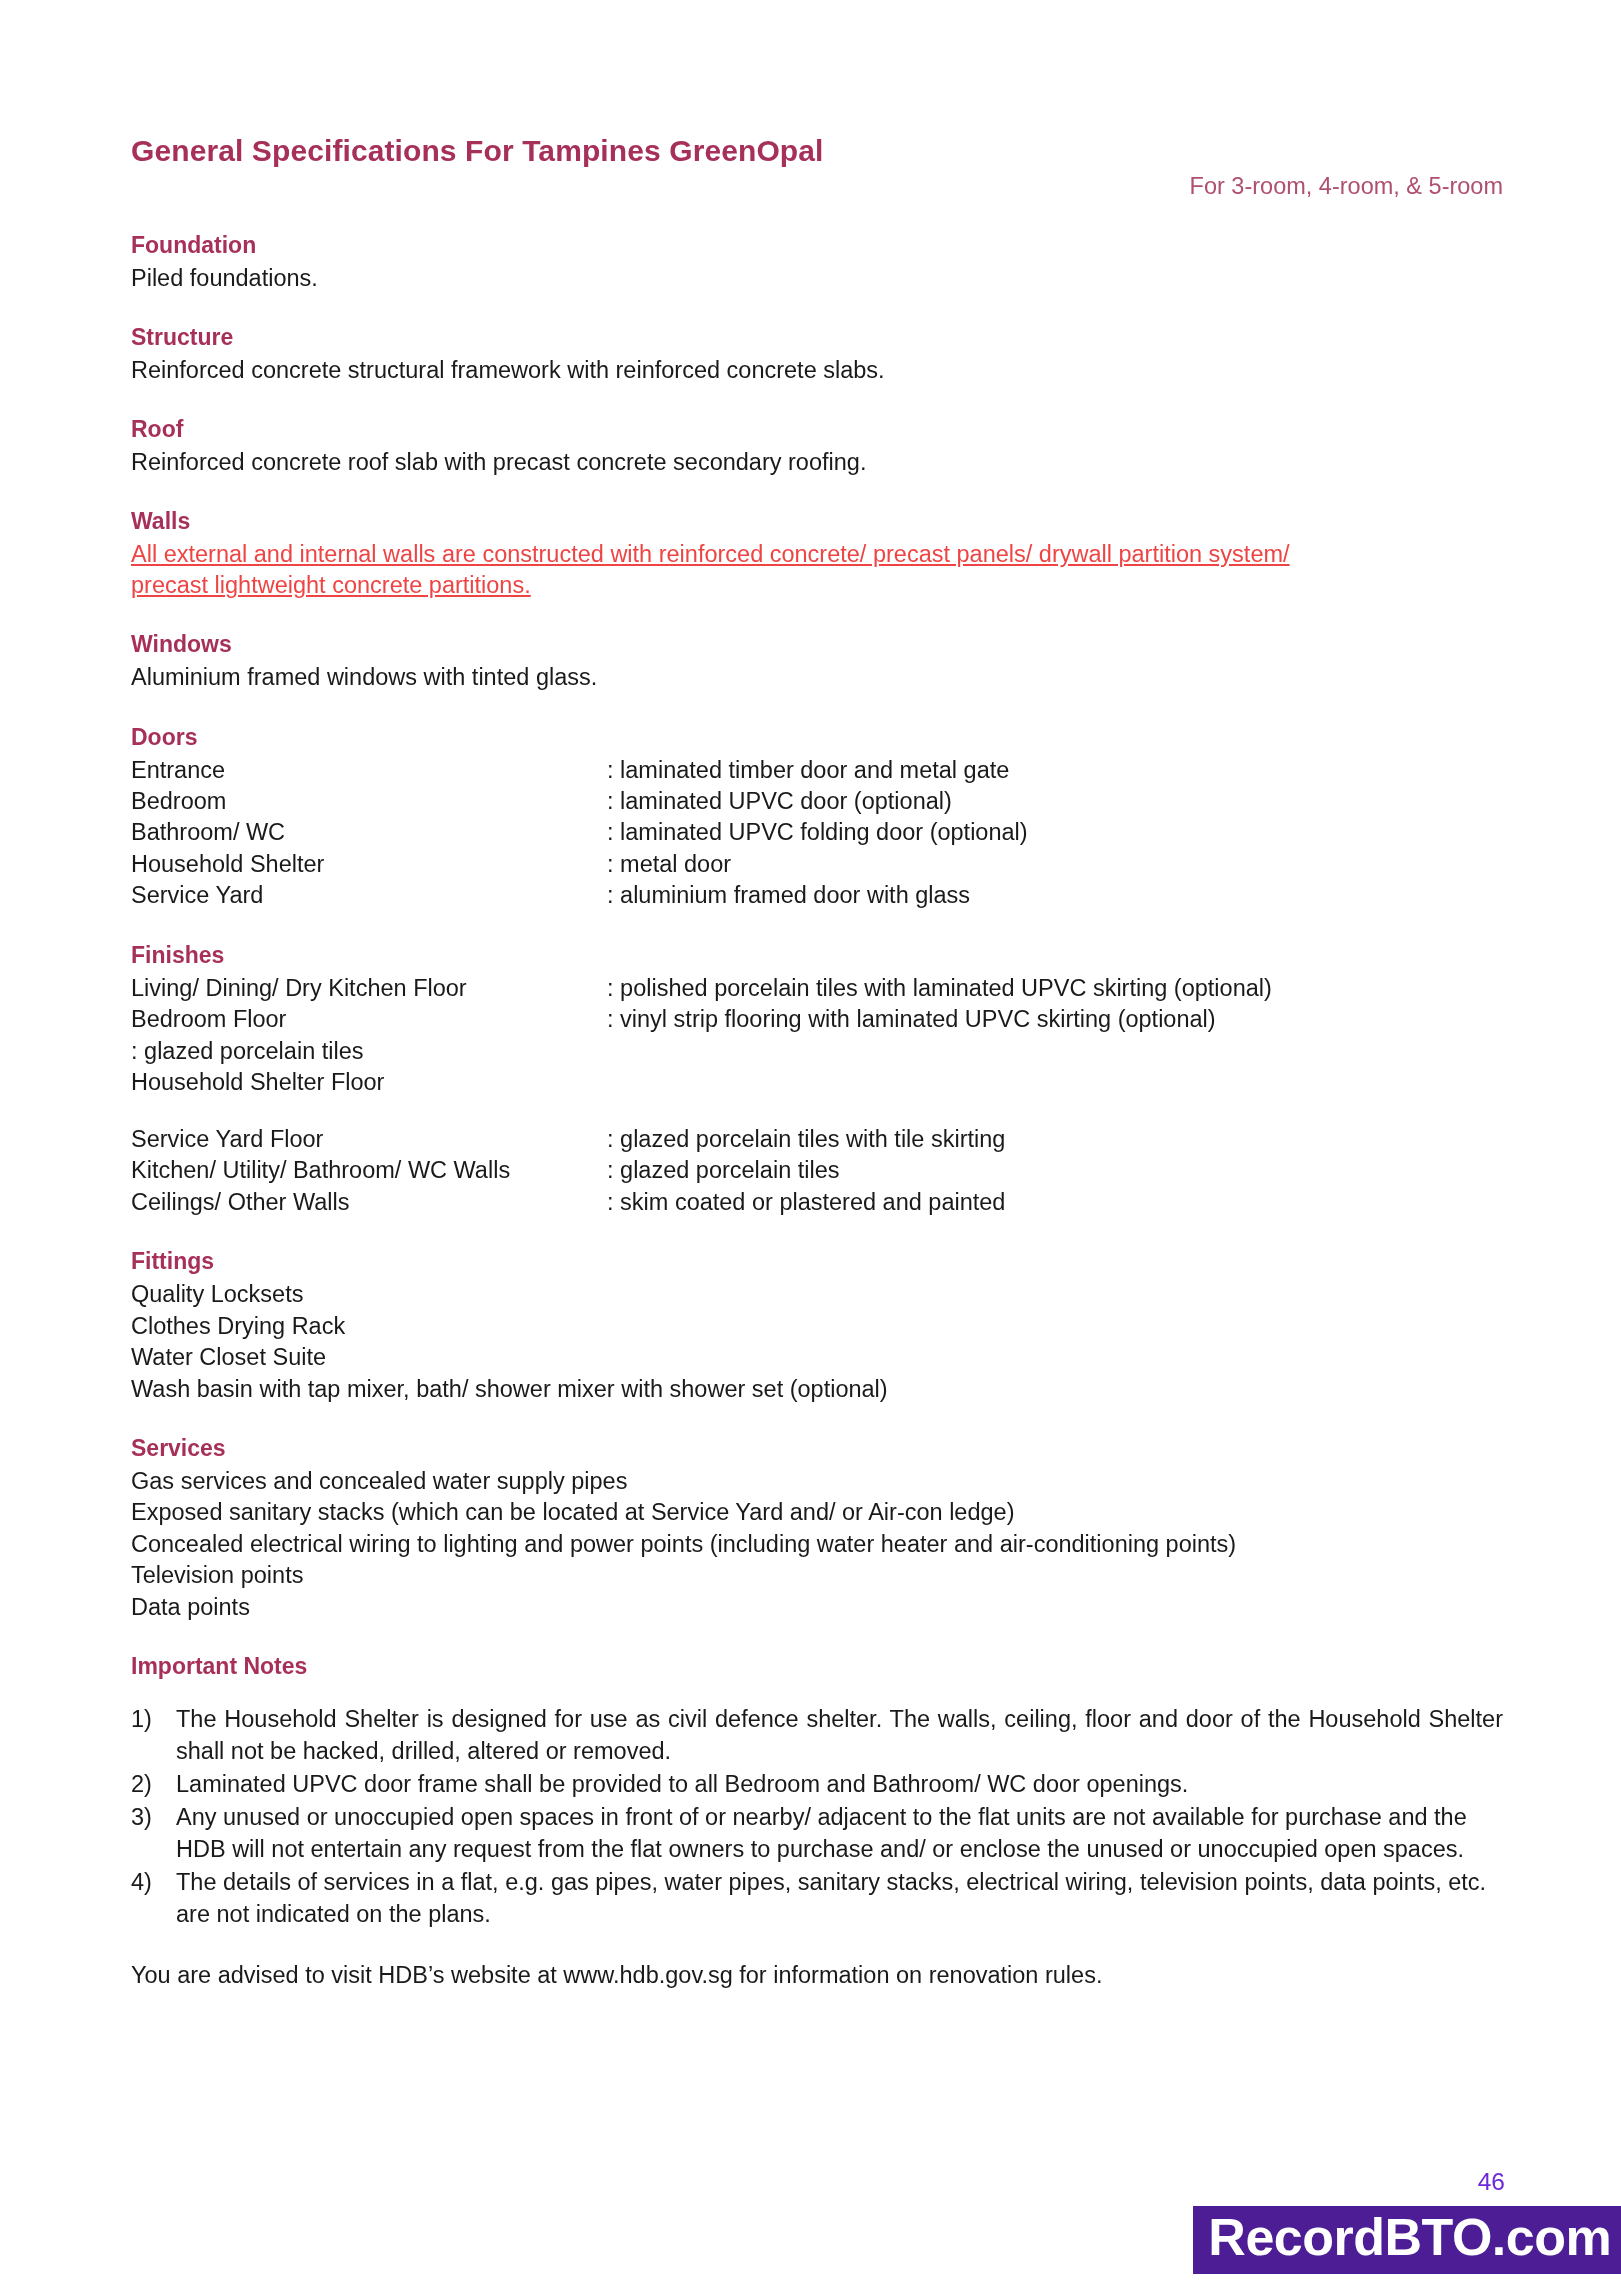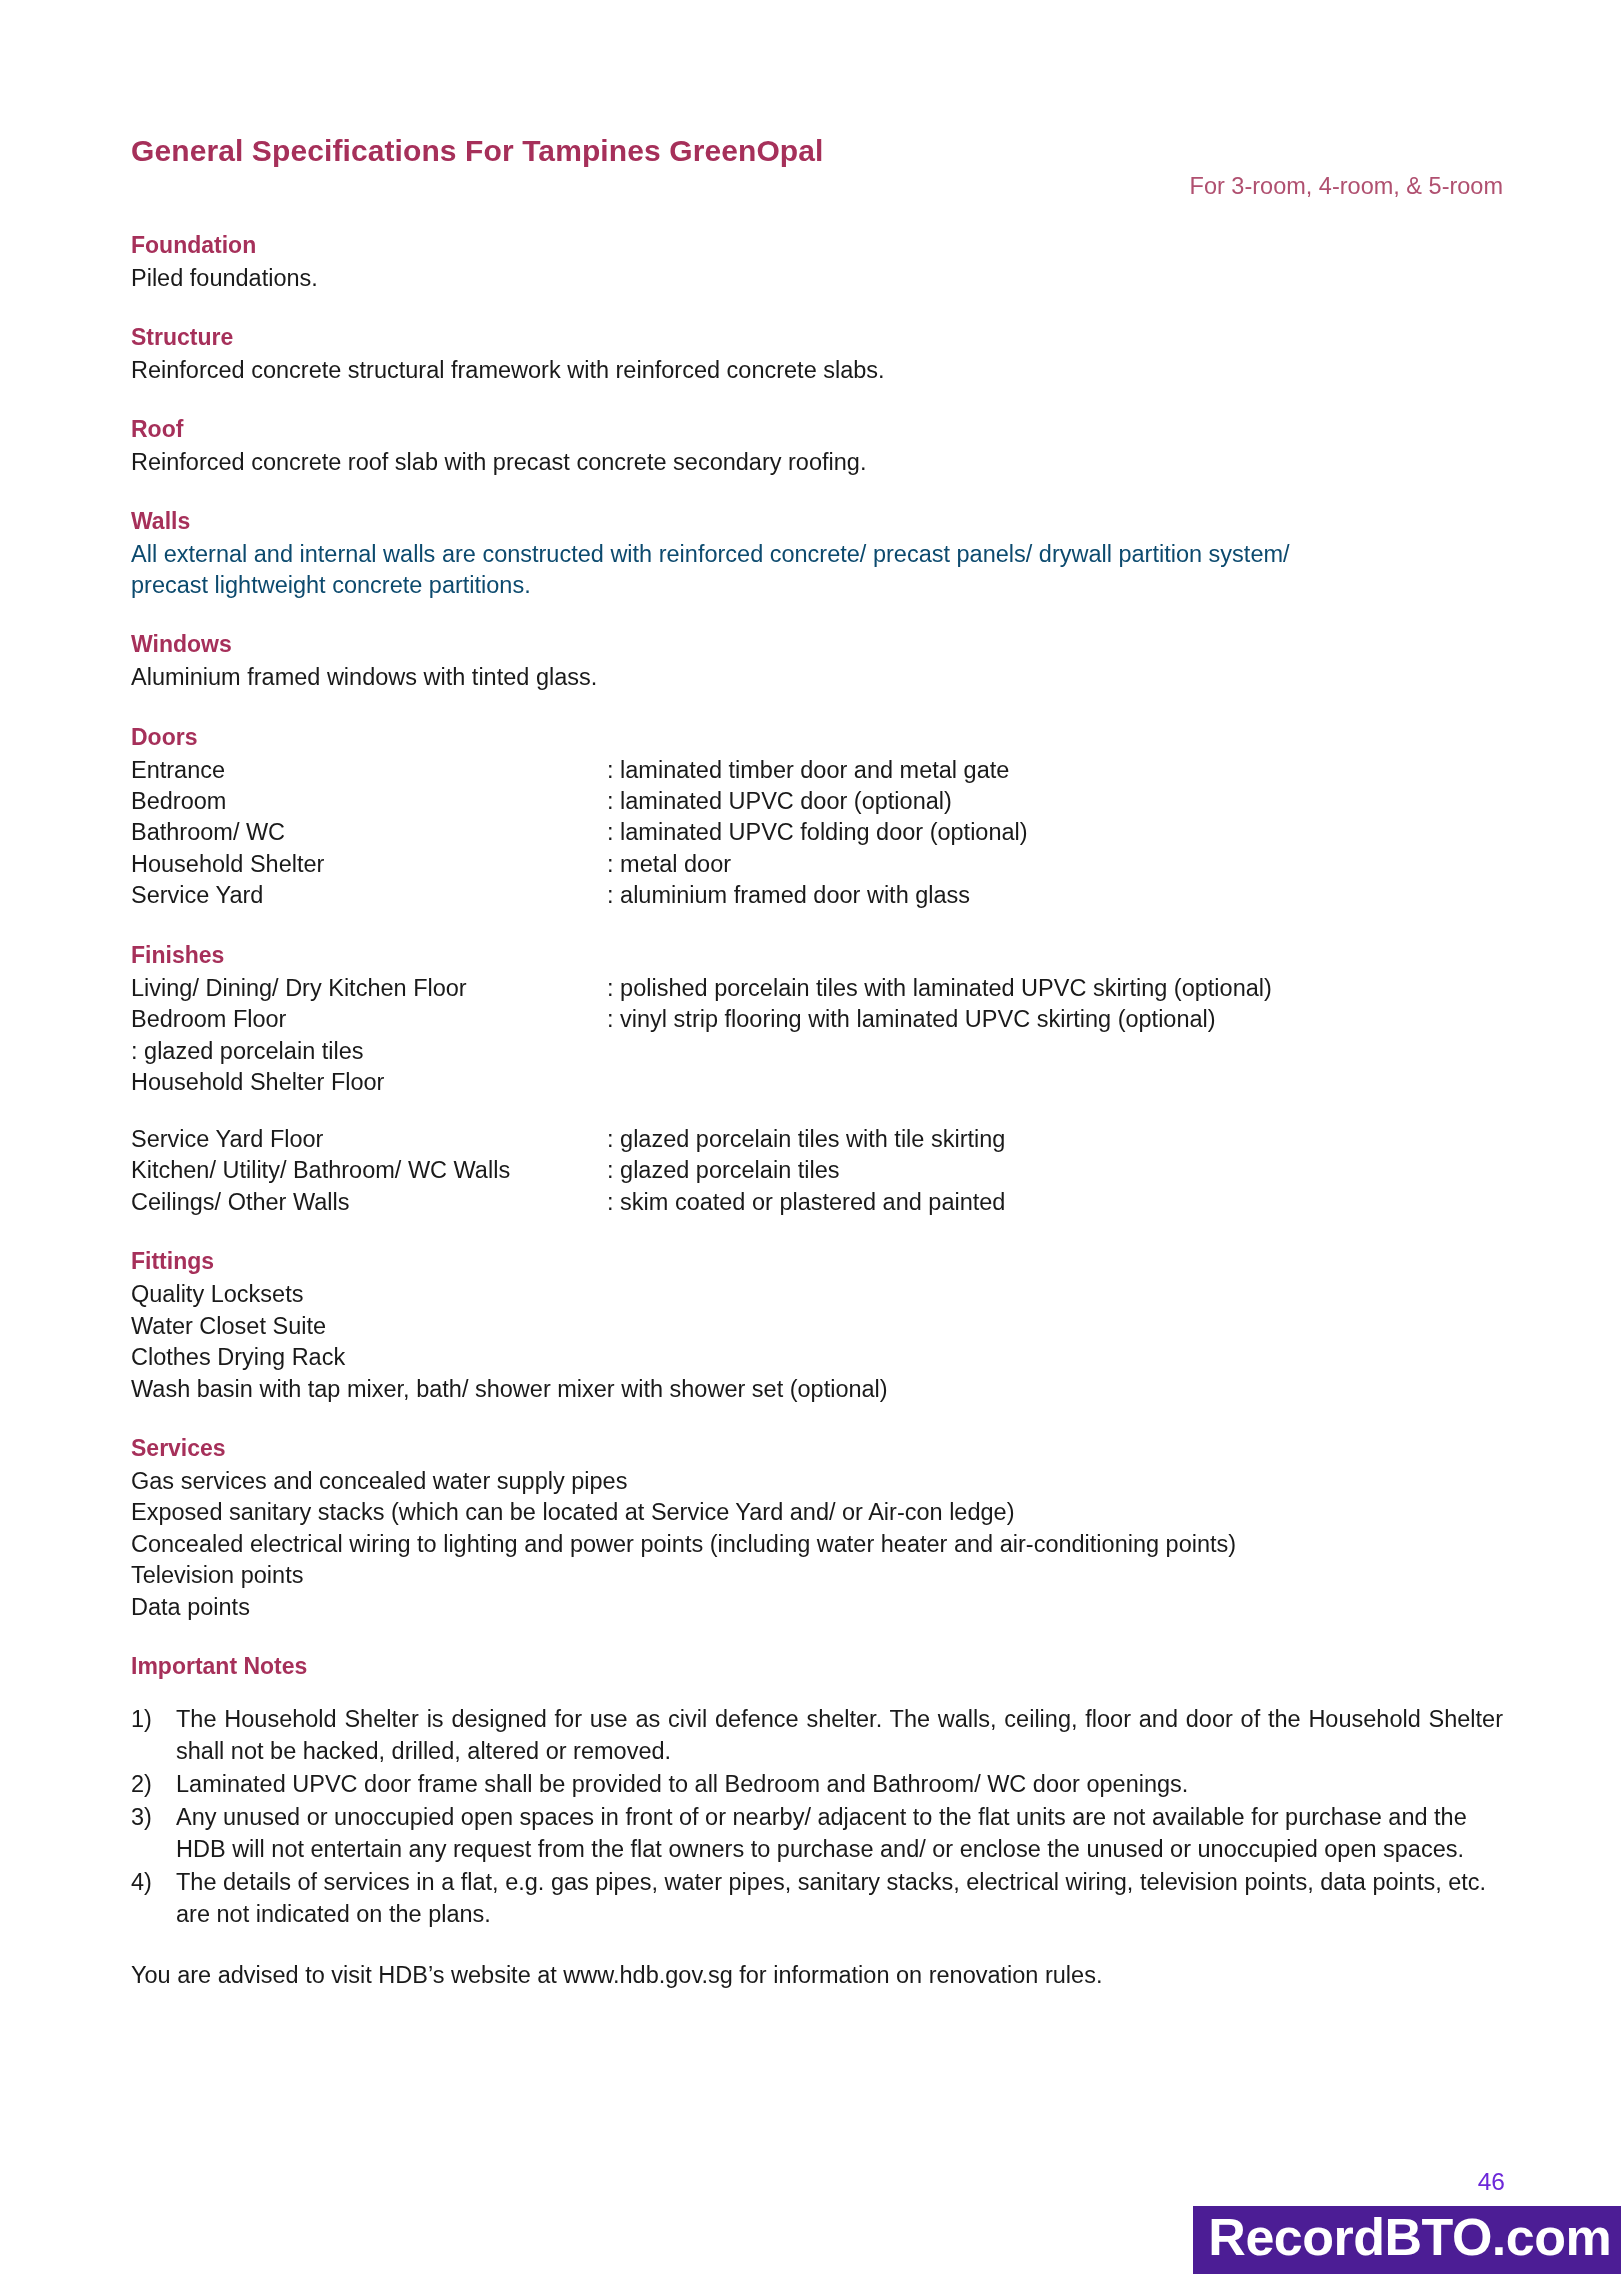--- a/index.html
+++ b/index.html
@@ -54,24 +54,25 @@
     line-height: 1.3;
     margin: 0 0 2px 0;
   }
   .para {
     color: #1a1a1a;
     font-size: 23.5px;
     line-height: 1.33;
     margin: 0;
   }
   .para-line {
-    color: #0c4a6e;
+    color: #ef4444;
     font-size: 23.5px;
     line-height: 1.33;
     white-space: pre-wrap;
+    text-decoration: underline;
   }
 
   
   .spec-row {
     display: flex;
     font-size: 23.5px;
     color: #1a1a1a;
     line-height: 1.34;
   }
   .spec-label {
@@ -230,22 +231,22 @@
       </div>
       <div class="spec-row">
         <div class="spec-label">Ceilings/ Other Walls</div>
         <div class="spec-value">: skim coated or plastered and painted</div>
       </div>
     </div>
 
     <div class="section">
       <div class="section-heading">Fittings</div>
       <div class="list-line">Quality Locksets</div>
+      <div class="list-line">Clothes Drying Rack</div>
       <div class="list-line">Water Closet Suite</div>
-      <div class="list-line">Clothes Drying Rack</div>
       <div class="list-line">Wash basin with tap mixer, bath/ shower mixer with shower set (optional)</div>
     </div>
 
     <div class="section">
       <div class="section-heading">Services</div>
       <div class="list-line">Gas services and concealed water supply pipes</div>
       <div class="list-line">Exposed sanitary stacks (which can be located at Service Yard and/ or Air-con ledge)</div>
       <div class="list-line">Concealed electrical wiring to lighting and power points (including water heater and air-conditioning points)</div>
       <div class="list-line">Television points</div>
       <div class="list-line">Data points</div>

